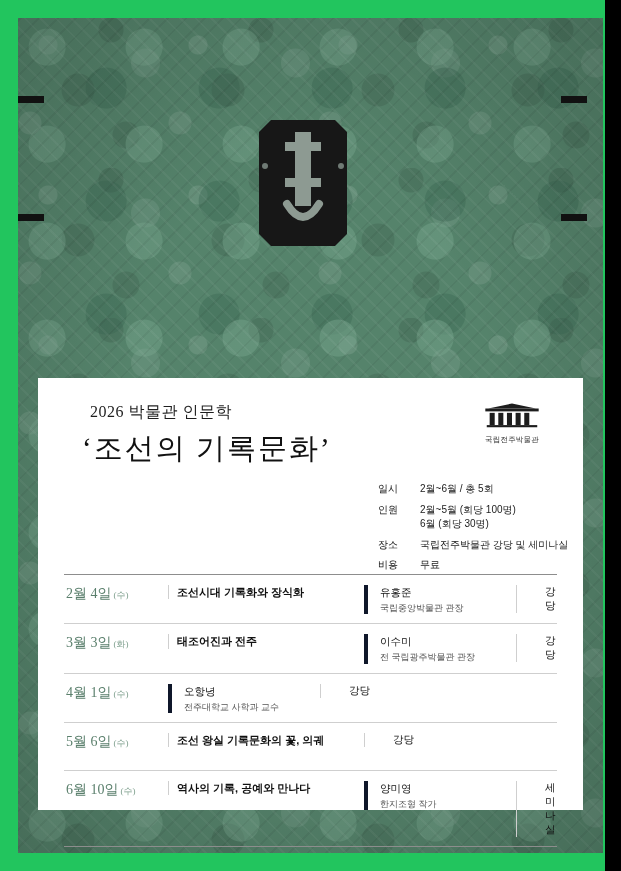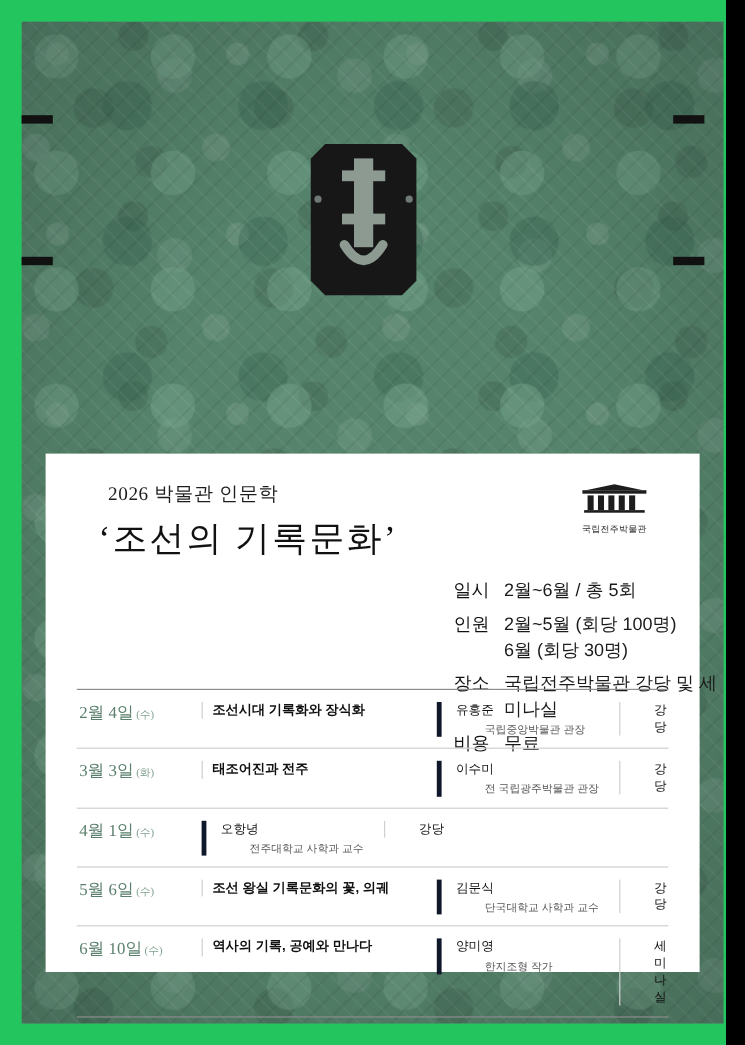--- a/index.html
+++ b/index.html
@@ -114,21 +114,21 @@
     letter-spacing: .2px;
     margin-top: 3px;
     white-space: nowrap;
   }
 
   
   #meta {
     position: absolute;
     left: 340px; top: 104px;
     width: 230px;
-    font-size: 15px;
+    font-size: 10px;
     color: #1b1b1b;
     line-height: 1.45;
   }
   #meta .row { display: flex; margin-bottom: 6px; }
   #meta .k { width: 42px; flex: none; color: #111; }
   #meta .v { flex: 1; }
   #meta .v .sub { display: block; }
 
   
   #schedule {
@@ -175,21 +175,20 @@
     color: #111;
     line-height: 1.35;
     border-left: 4px solid #0f172a;
     padding-left: 12px;
   }
   .c-speaker .affil {
     display: block;
     font-size: 9px;
     color: #555;
     margin-top: 3px;
-    margin-left: 24px;
   }
   .c-place {
     flex: 1;
     font-size: 10.5px;
     color: #111;
     border-left: 1px solid #cfcfcf;
     padding-left: 28px;
   }
 </style>
 </head>
@@ -303,24 +302,20 @@
           <span class="affil">전주대학교 사학과 교수</span>
         </div>
         <div class="c-place">강당</div>
       </div>
 
       <div class="srow">
         <div class="c-date">
           <span>5월 6일</span><span class="dow">(수)</span>
         </div>
         <div class="c-topic">조선 왕실 기록문화의 꽃, 의궤</div>
-        <div class="c-speaker">
-          <span>김문식</span>
-          <span class="affil">단국대학교 사학과 교수</span>
-        </div>
         <div class="c-place">강당</div>
       </div>
 
       <div class="srow last">
         <div class="c-date">
           <span>6월 10일</span><span class="dow">(수)</span>
         </div>
         <div class="c-topic">역사의 기록, 공예와 만나다</div>
         <div class="c-speaker">
           <span>양미영</span>

